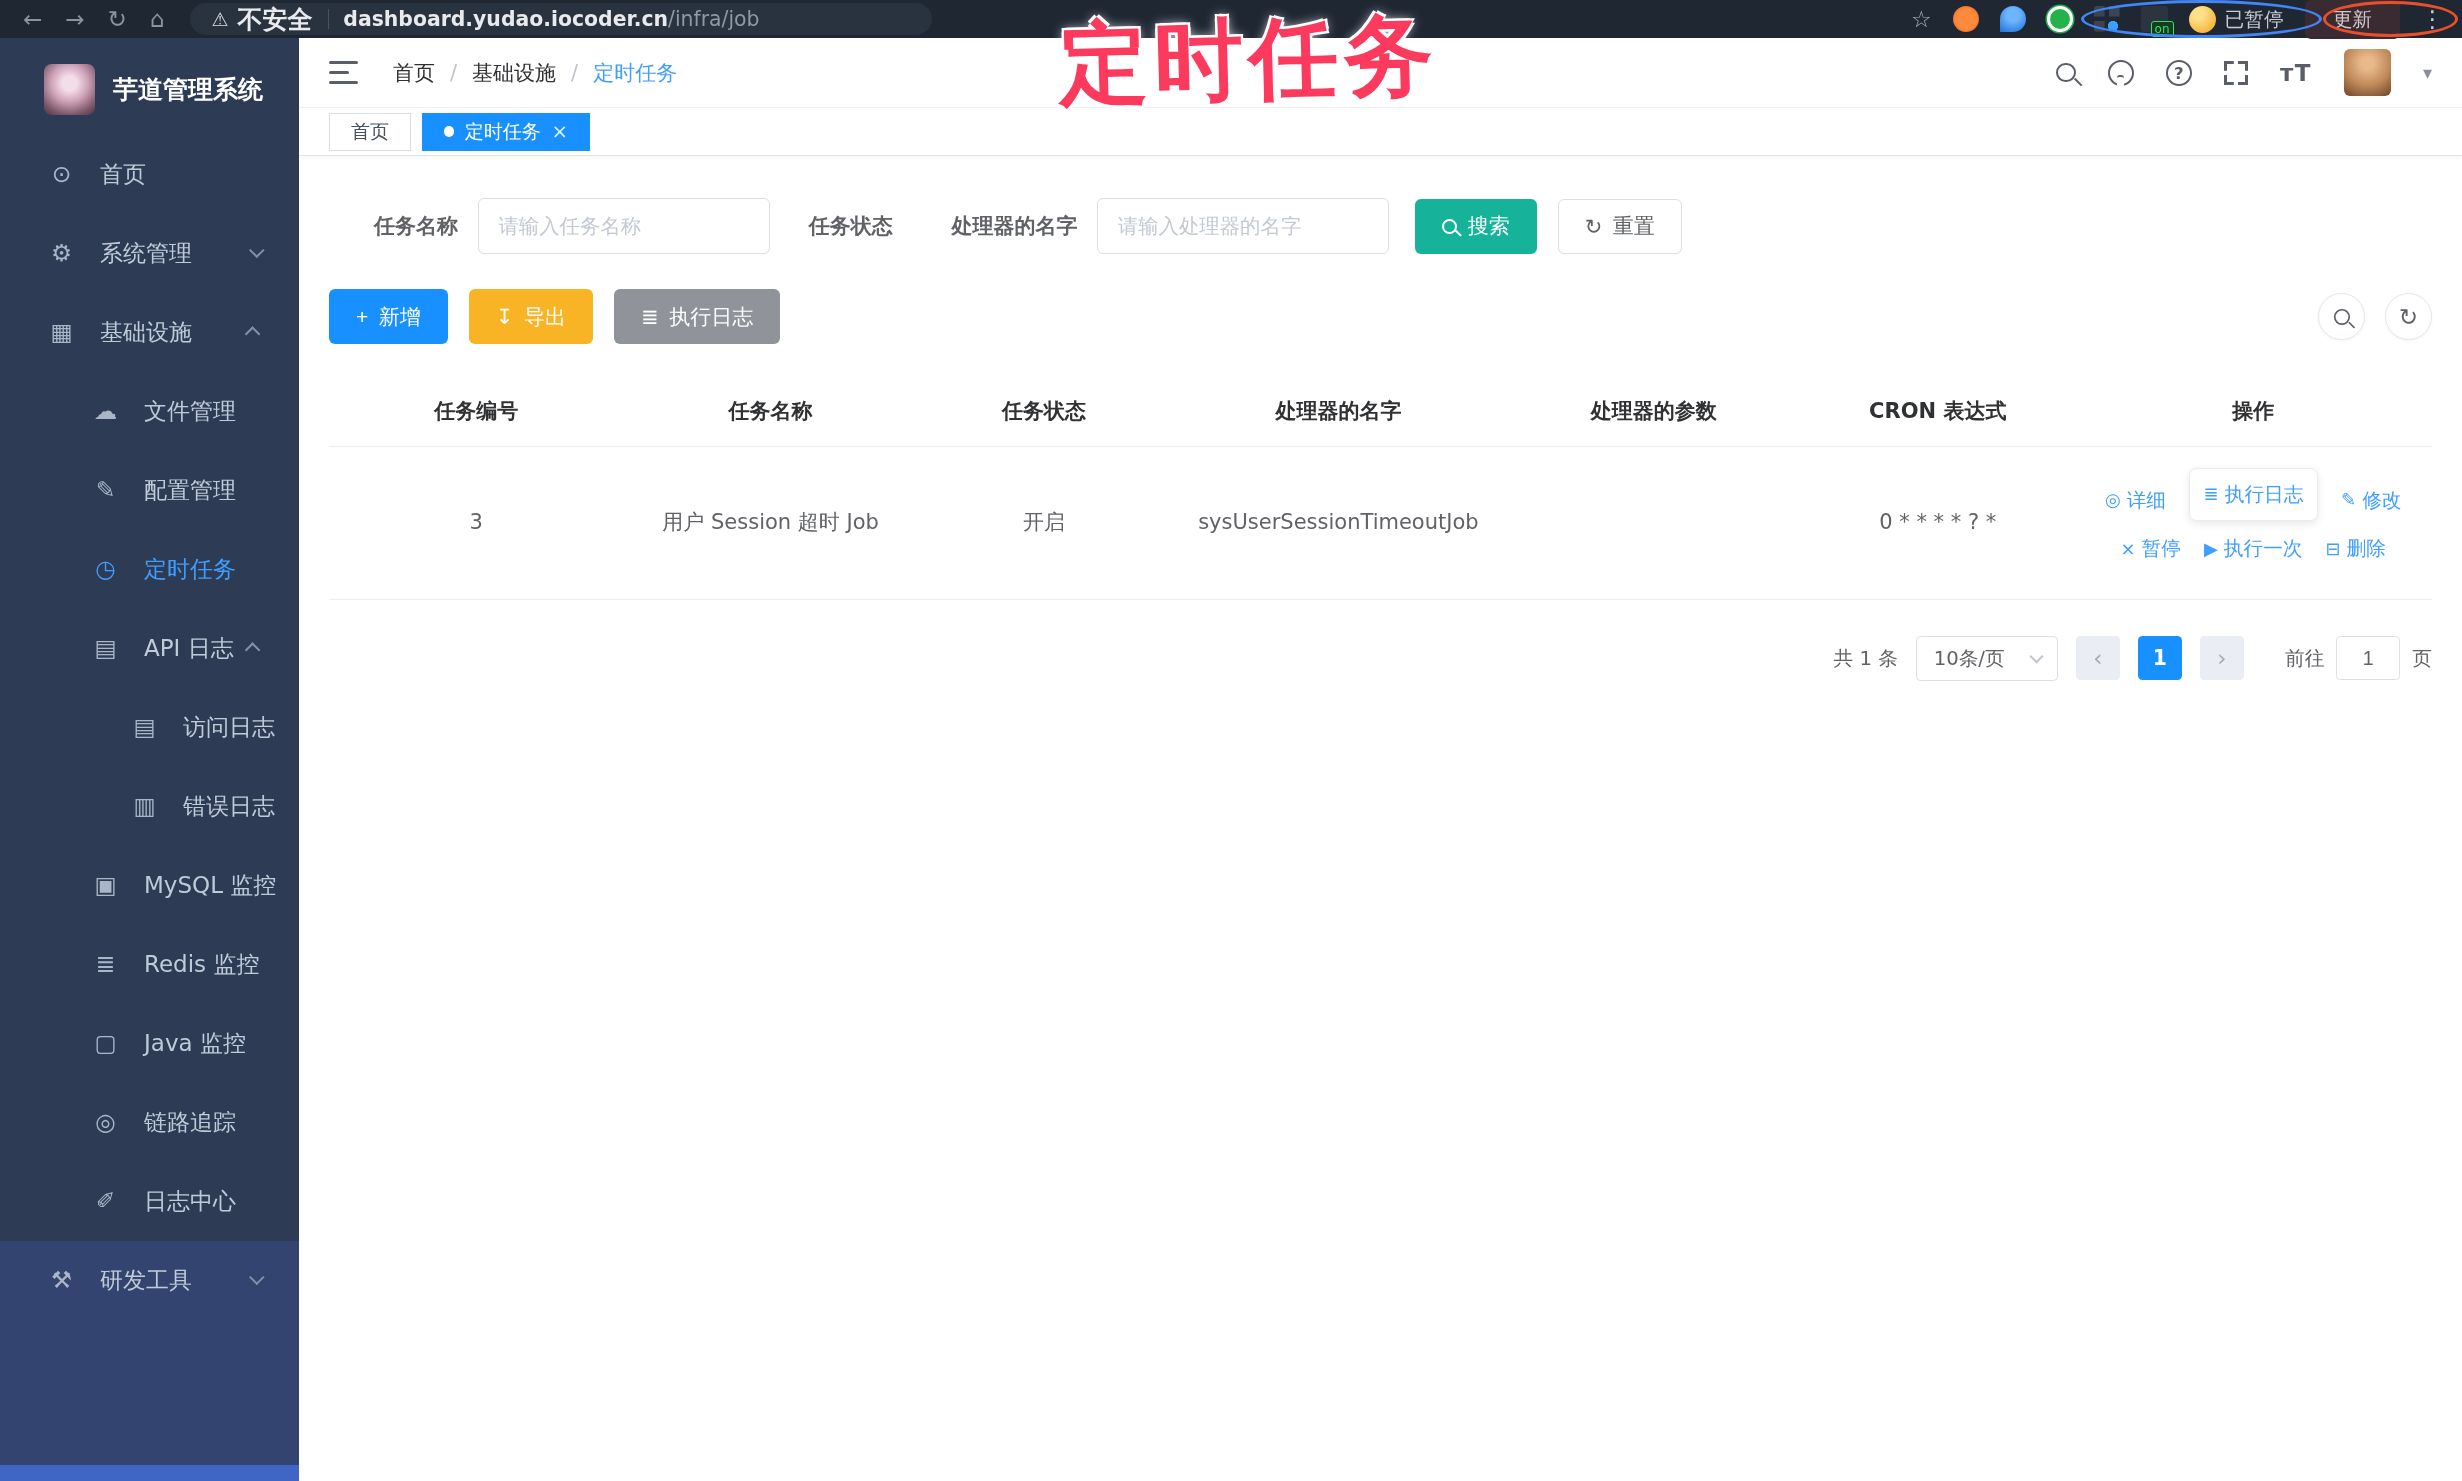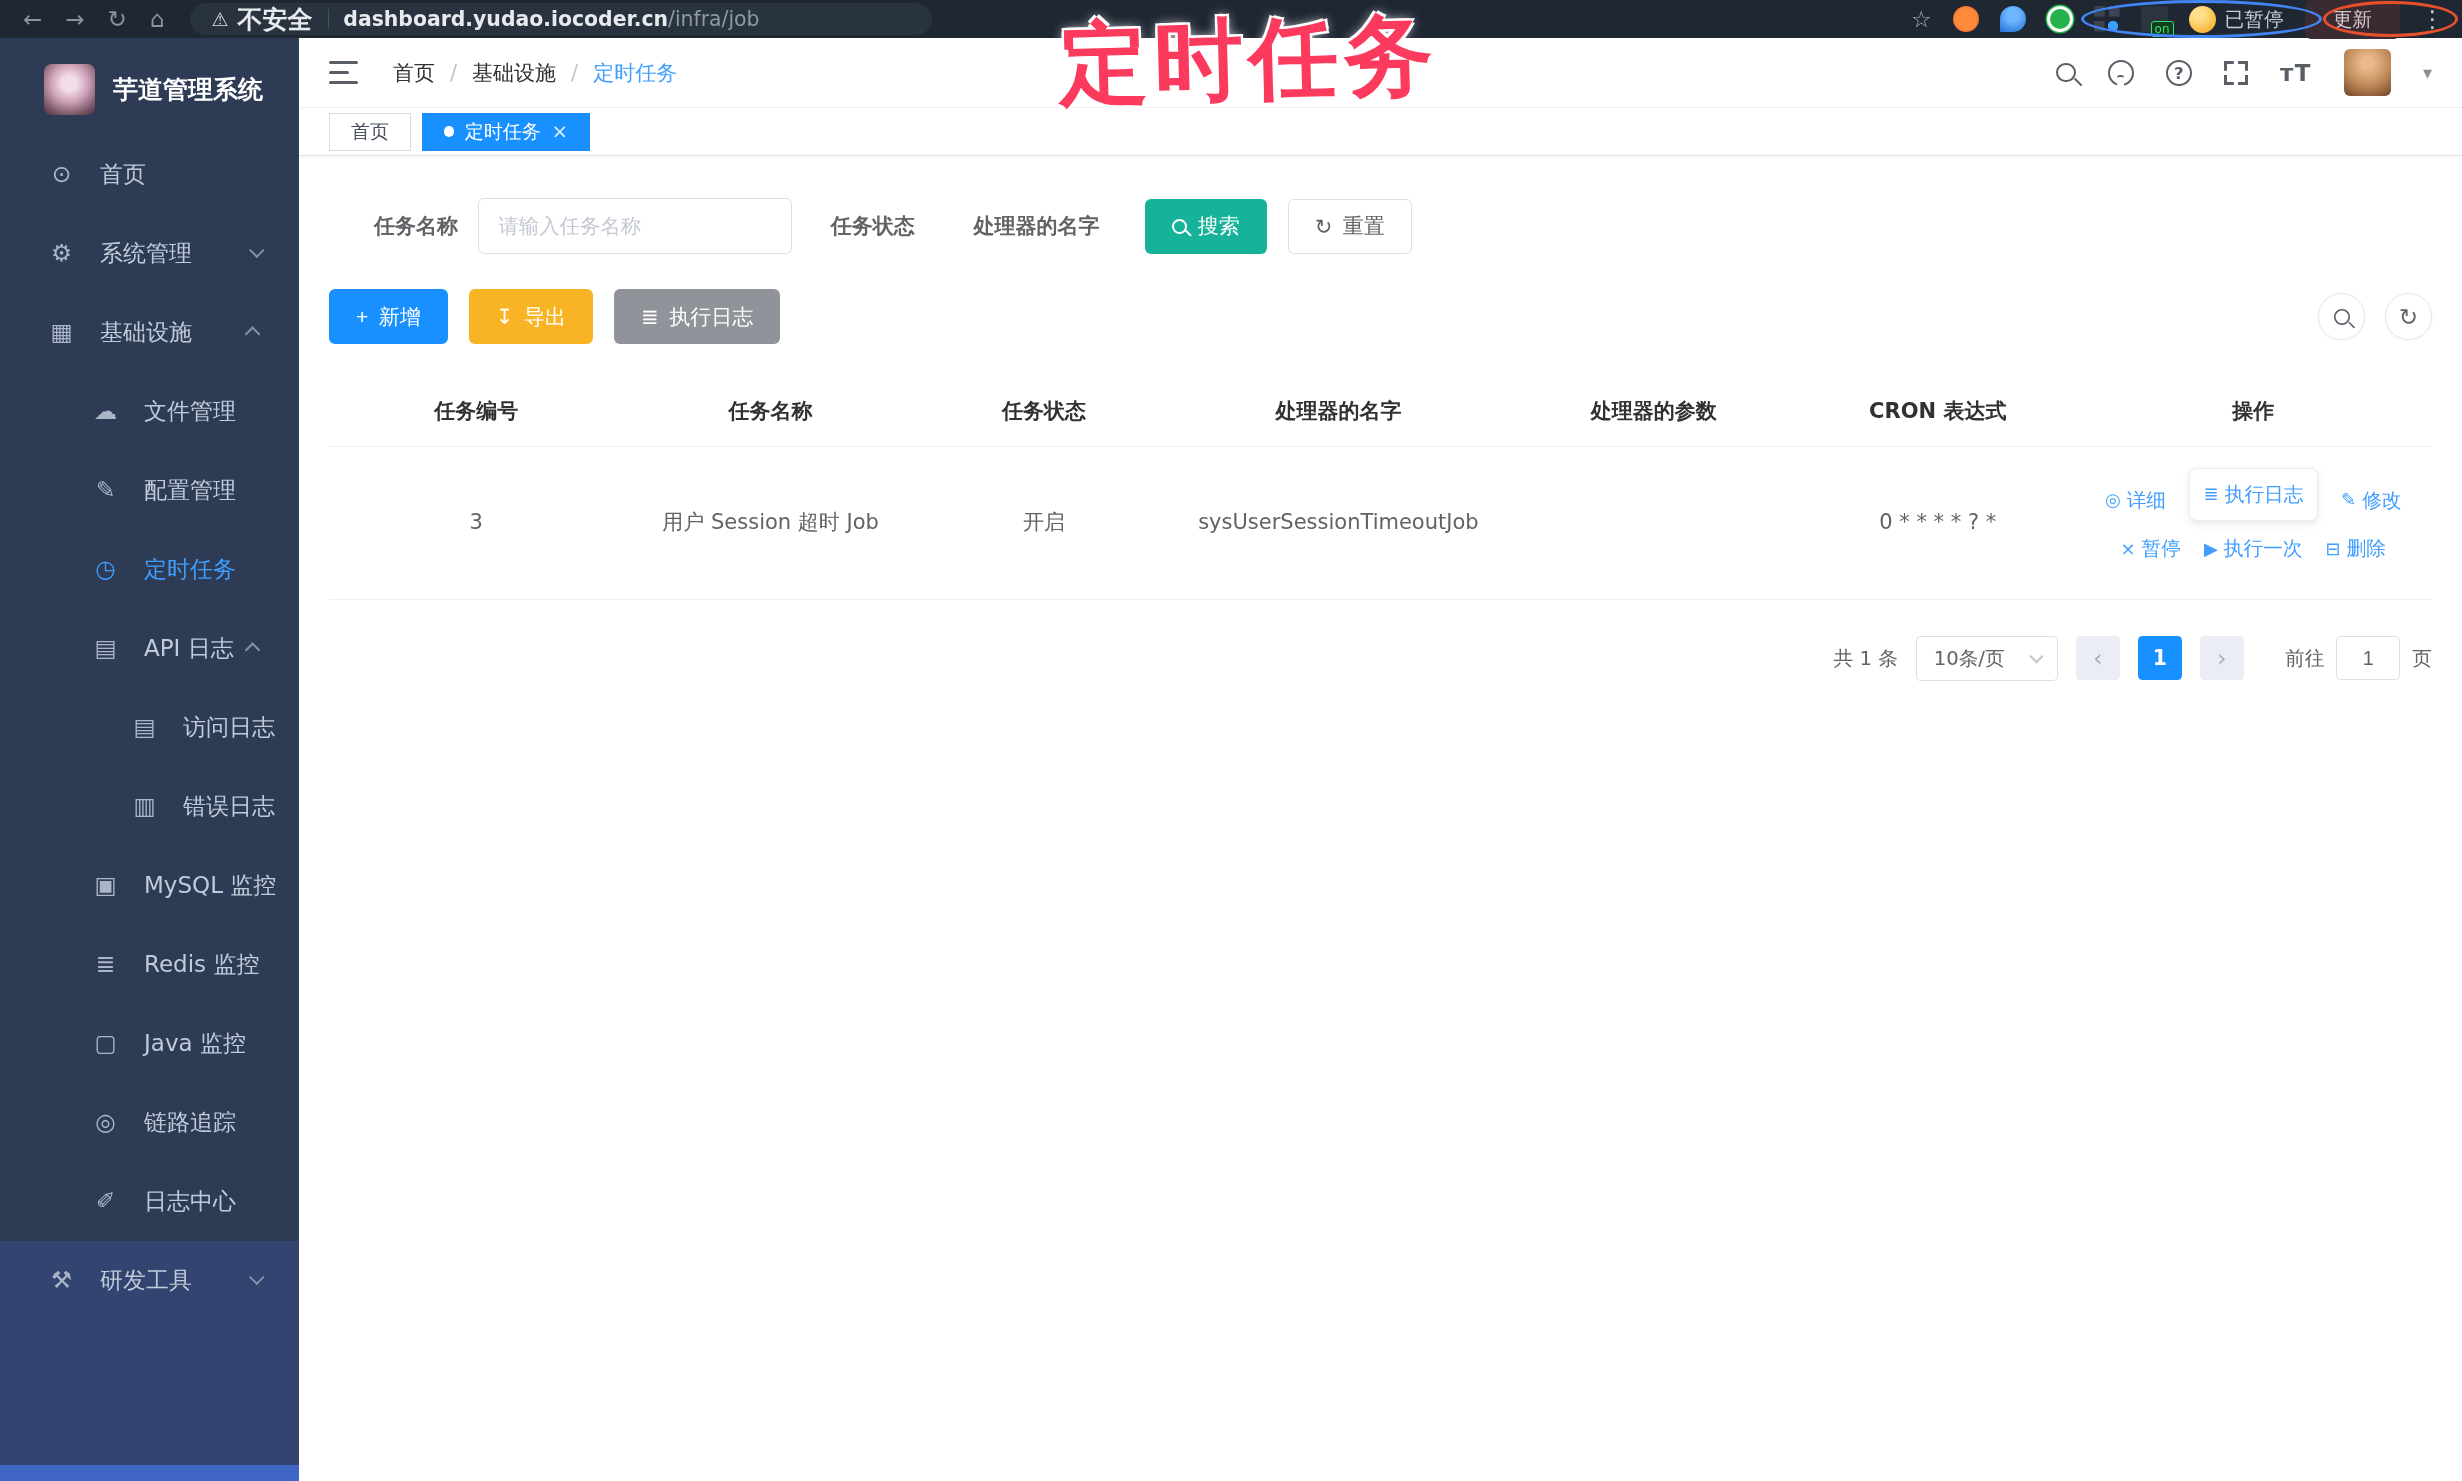--- a/index.html
+++ b/index.html
@@ -97,21 +97,21 @@
   .tab { height: 38px; display: flex; align-items: center; padding: 0 21px; border: 0.8px solid #d8dce5; background: #fff; font-size: 19px; color: #495060; gap: 10.6px; cursor: pointer; }
   .tab.active { background: #1890ff; border-color: #1890ff; color: #fff; }
   .tab-dot { width: 10.6px; height: 10.6px; border-radius: 50%; background: #fff; }
   .tab-close { font-size: 19.7px; line-height: 1; opacity: .85; }
 
   
   .content { flex: 1; padding: 42px 30px 0; }
   .filters { display: flex; align-items: center; font-size: 21px; color: #606266; padding-left: 45px; }
   .f-label { font-weight: 700; margin-right: 19.7px; white-space: nowrap; }
   .f-group { display: flex; align-items: center; margin-right: 39px; }
-  .f-input { width: 314px; height: 56px; border: 0.8px solid #dcdfe6; border-radius: 6px; padding: 0 19.7px; font-size: 20.4px; color: #606266; background: #fff; outline: none; }
+  .f-input { width: 292px; height: 56px; border: 0.8px solid #dcdfe6; border-radius: 6px; padding: 0 19.7px; font-size: 20.4px; color: #606266; background: #fff; outline: none; }
   .f-input::placeholder { color: #c3c8d2; }
   .f-select { width: 292px; height: 56px; border: 0.8px solid #dcdfe6; border-radius: 6px; padding: 0 19.7px; display: flex; align-items: center; justify-content: space-between; color: #c3c8d2; font-size: 20.4px; cursor: pointer; background: #fff; }
   .sel-chev { width: 9.8px; height: 9.8px; border-right: 2.3px solid #c0c4cc; border-bottom: 2.3px solid #c0c4cc; transform: rotate(45deg) translateY(-2.3px); }
   .btn { height: 55px; border-radius: 6px; display: inline-flex; align-items: center; justify-content: center; font-size: 21px; padding: 0 26px; border: 0.8px solid transparent; cursor: pointer; gap: 10.6px; white-space: nowrap; }
   .btn .bicon { font-size: 21px; line-height: 1; }
   .btn-search { background: #16b39a; color: #fff; }
   .btn-search .mag-sm { width: 15px; height: 15px; border: 2.3px solid #fff; border-radius: 50%; position: relative; }
   .btn-search .mag-sm::after { content: ""; position: absolute; width: 2.3px; height: 7.6px; background: #fff; right: -3.8px; bottom: -5.3px; transform: rotate(-45deg); }
   .btn-reset { background: #fff; border-color: #dcdfe6; color: #606266; margin-left: 21px; }
 
@@ -295,20 +295,21 @@
       <div class="filters">
         <div class="f-group">
           <span class="f-label">任务名称</span>
           <input class="f-input" placeholder="请输入任务名称" style="">
         </div>
         <div class="f-group">
           <span class="f-label">任务状态</span>
         </div>
         <div class="f-group" style="margin-right:26px;">
           <span class="f-label">处理器的名字</span>
+          <input class="f-input" placeholder="请输入处理器的名字" style="">
         </div>
         <button class="btn btn-search">
           <span class="mag-sm"></span>
           <span>搜索</span>
         </button>
         <button class="btn btn-reset">
           <span class="bicon">↻</span>
           <span>重置</span>
         </button>
       </div>

